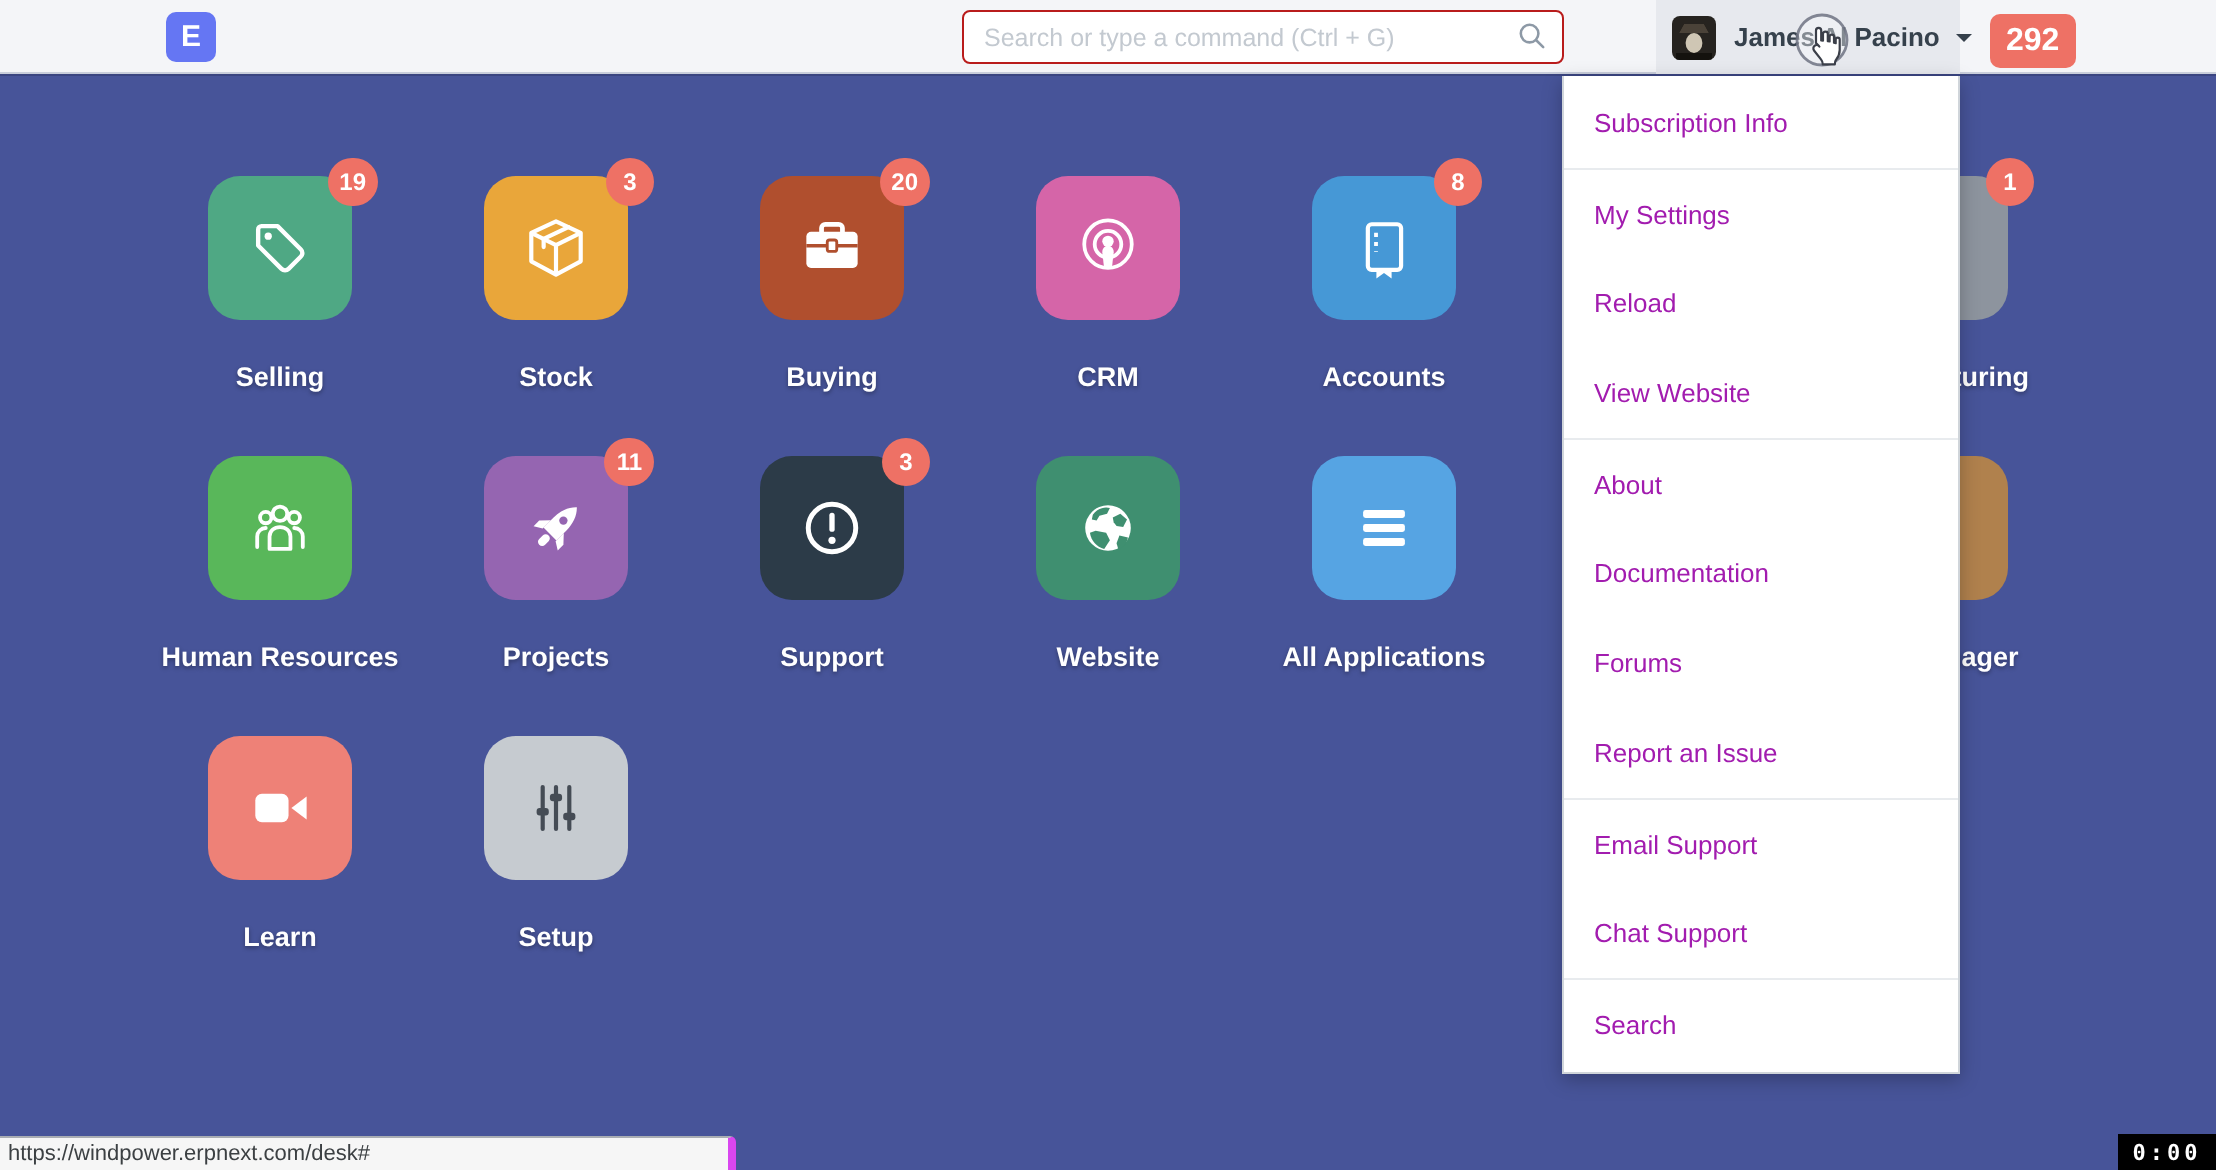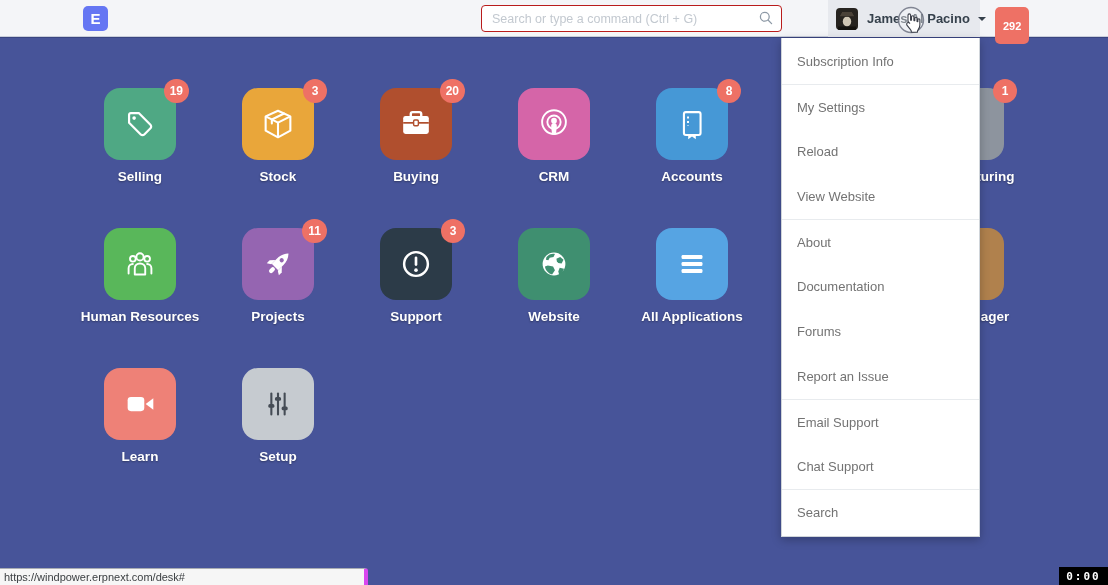--- a/index.html
+++ b/index.html
@@ -28,46 +28,46 @@
   .search-glyph{position:absolute;right:8px;top:5px;width:16px;height:16px;}
   .user-toggle{
     position:absolute;left:828px;top:0;width:152px;height:37px;background:#e7e9ee;
     display:flex;align-items:center;cursor:pointer;
   }
   .avatar{width:22px;height:22px;border-radius:4px;overflow:hidden;margin-left:8px;flex:0 0 auto;}
   .user-name{margin-left:9px;font-size:13px;font-weight:bold;color:#36414c;white-space:nowrap;}
   .caret{width:0;height:0;border-left:4px solid transparent;border-right:4px solid transparent;
     border-top:4px solid #36414c;margin-left:8px;}
   .notif-badge{
-    position:absolute;left:995px;top:7px;height:37px;padding:0 8px;border-radius:5px;
-    background:#ee7165;color:#fff;font-size:11px;font-weight:bold;display:flex;
+    position:absolute;left:995px;top:7px;height:27px;padding:0 8px;border-radius:5px;
+    background:#ee7165;color:#fff;font-size:16px;font-weight:bold;display:flex;
     align-items:center;justify-content:center;cursor:pointer;
   }
   
   .dropdown-menu{
     position:absolute;left:781px;top:38px;width:199px;background:#fff;
     border:1px solid #d0d5da;border-top:none;box-shadow:0 3px 9px rgba(0,0,0,.25);
     z-index:50;padding:1px 0 2px 0;
   }
   .menu-item{
     height:45px;display:flex;align-items:center;padding-left:15px;font-size:13px;
-    color:#737373;cursor:pointer;background:#fff;
+    color:#a21caf;cursor:pointer;background:#fff;
   }
   .menu-item.group-start{border-top:1px solid #e8ebee;}
   
   .tile{position:absolute;width:72px;height:72px;border-radius:16px;cursor:pointer;z-index:10;}
   .tile-icon{position:absolute;left:17px;top:17px;width:38px;height:38px;}
   .tile-badge{
     position:absolute;top:-9px;right:-13px;min-width:24px;height:24px;border-radius:12px;
     background:#ee7165;color:#fff;font-size:12px;font-weight:bold;display:flex;
     align-items:center;justify-content:center;padding:0 6px;z-index:11;
   }
   .tile-label{
     position:absolute;width:170px;text-align:center;font-size:13.5px;font-weight:bold;
-    color:#fff;text-shadow:0 1px 2px rgba(0,0,0,.35);z-index:10;white-space:nowrap;
+    color:#fff;text-shadow:0 1px 2px rgba(0,0,0,.35);z-index:10;white-space:nowrap;margin-top:12px;
   }
   
   .statusbar{
     position:absolute;left:0;bottom:0;width:368px;height:17px;background:#f6f6f6;
     border-top:1px solid #a9adb3;border-right:4px solid #d946ef;border-top-right-radius:3px;
     font-size:11px;color:#3c4043;line-height:16px;padding-left:4px;z-index:60;white-space:nowrap;overflow:hidden;
   }
   .rec-timer{
     position:absolute;right:0;bottom:0;width:49px;height:18px;background:#000;color:#fff;
     font-family:"DejaVu Sans Mono",monospace;font-size:11px;font-weight:bold;

